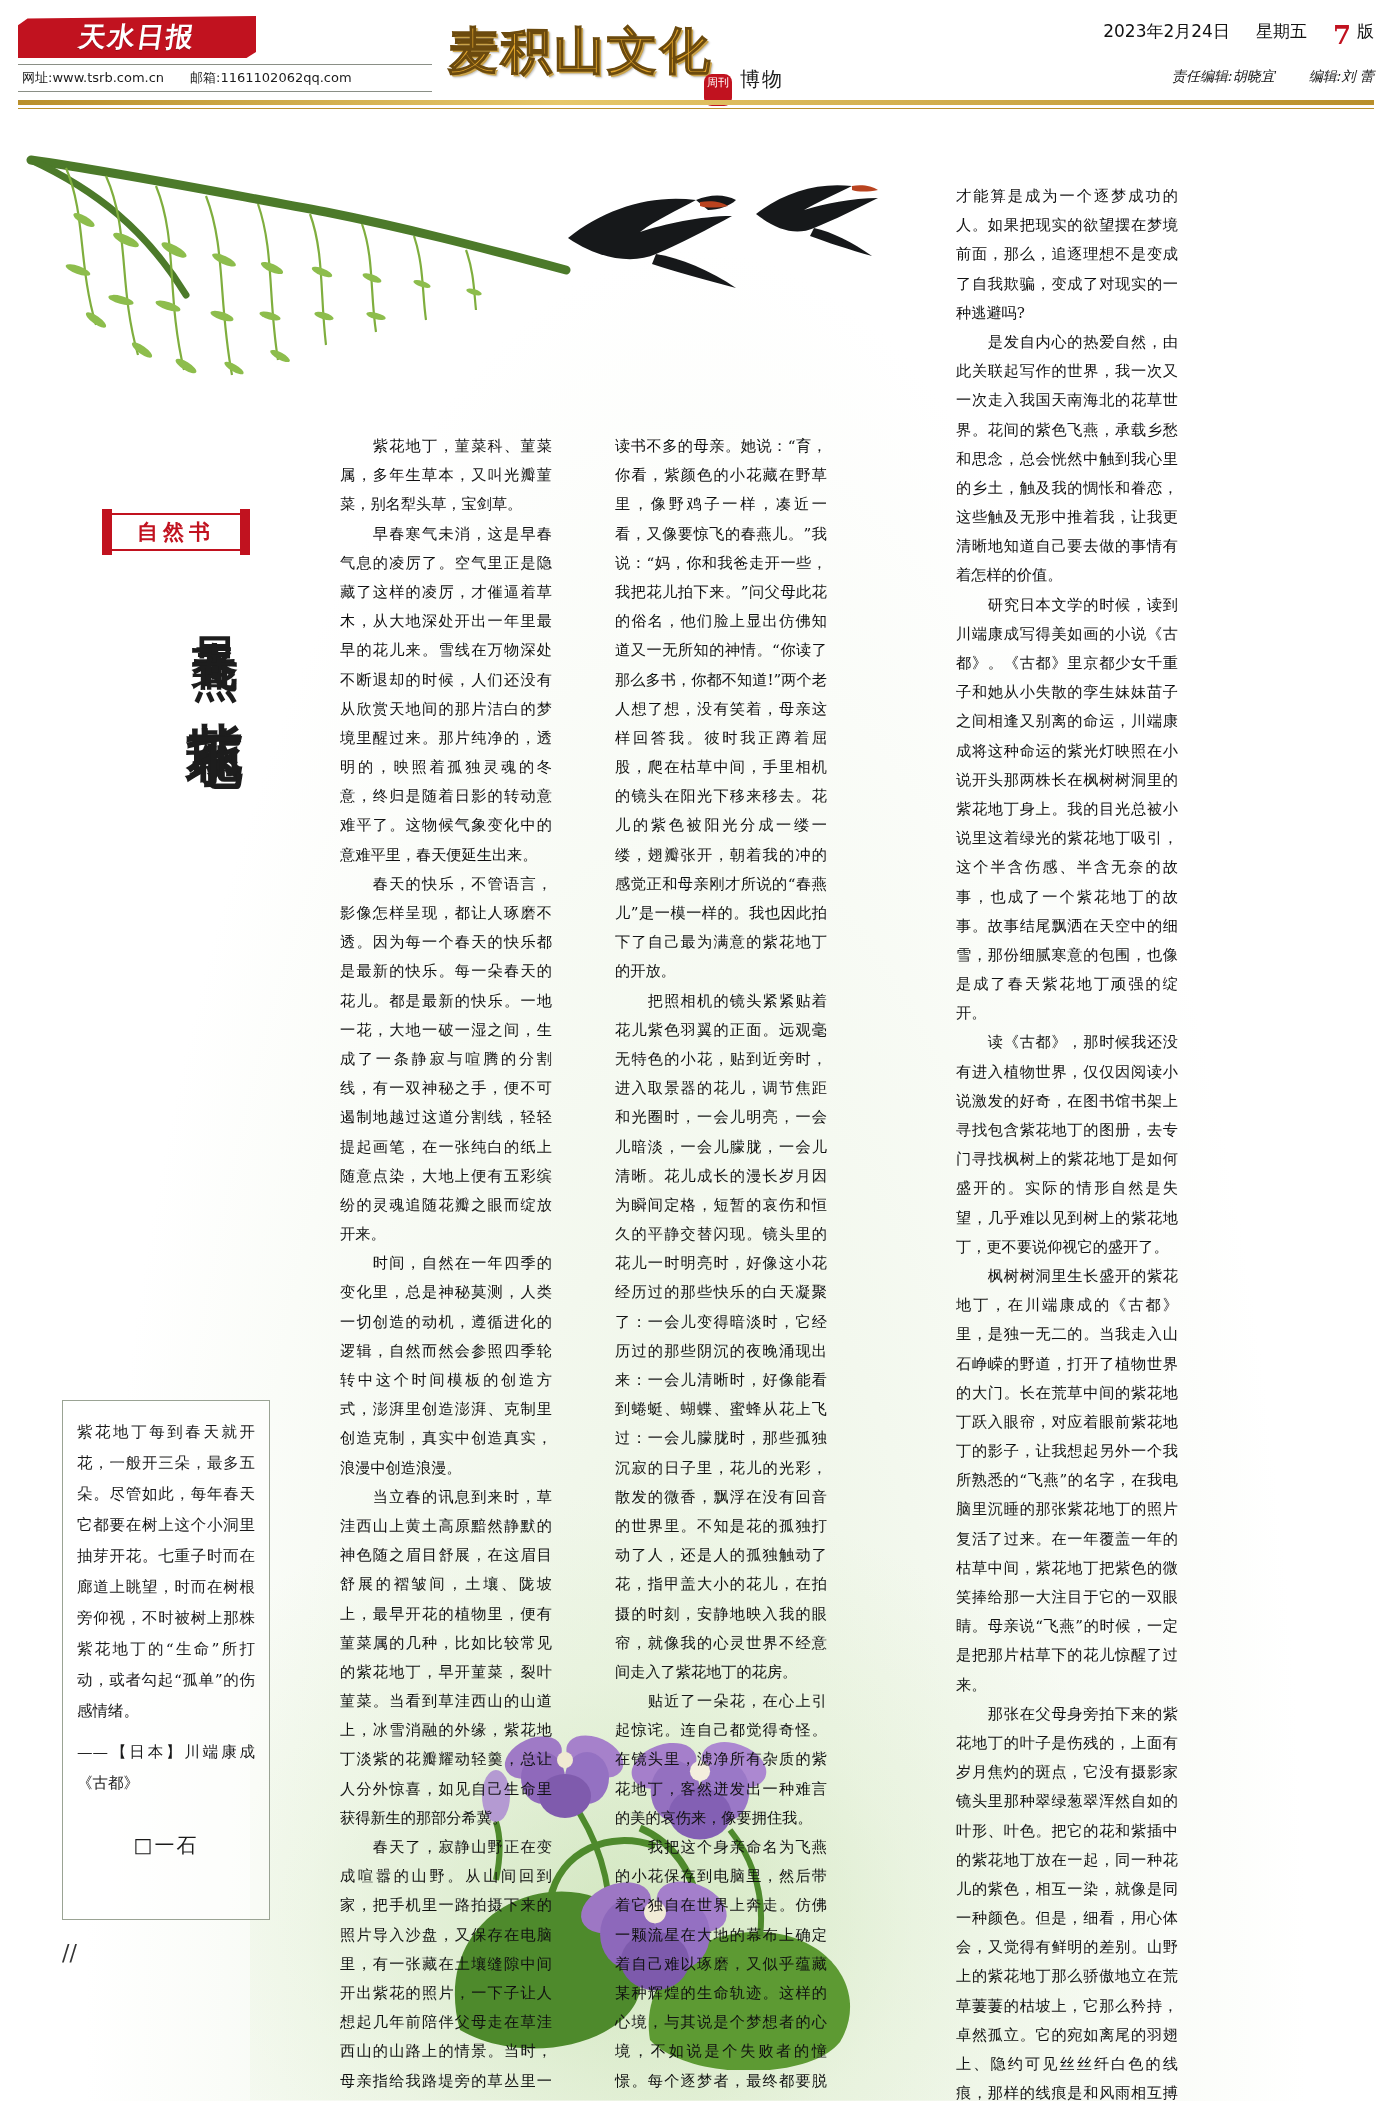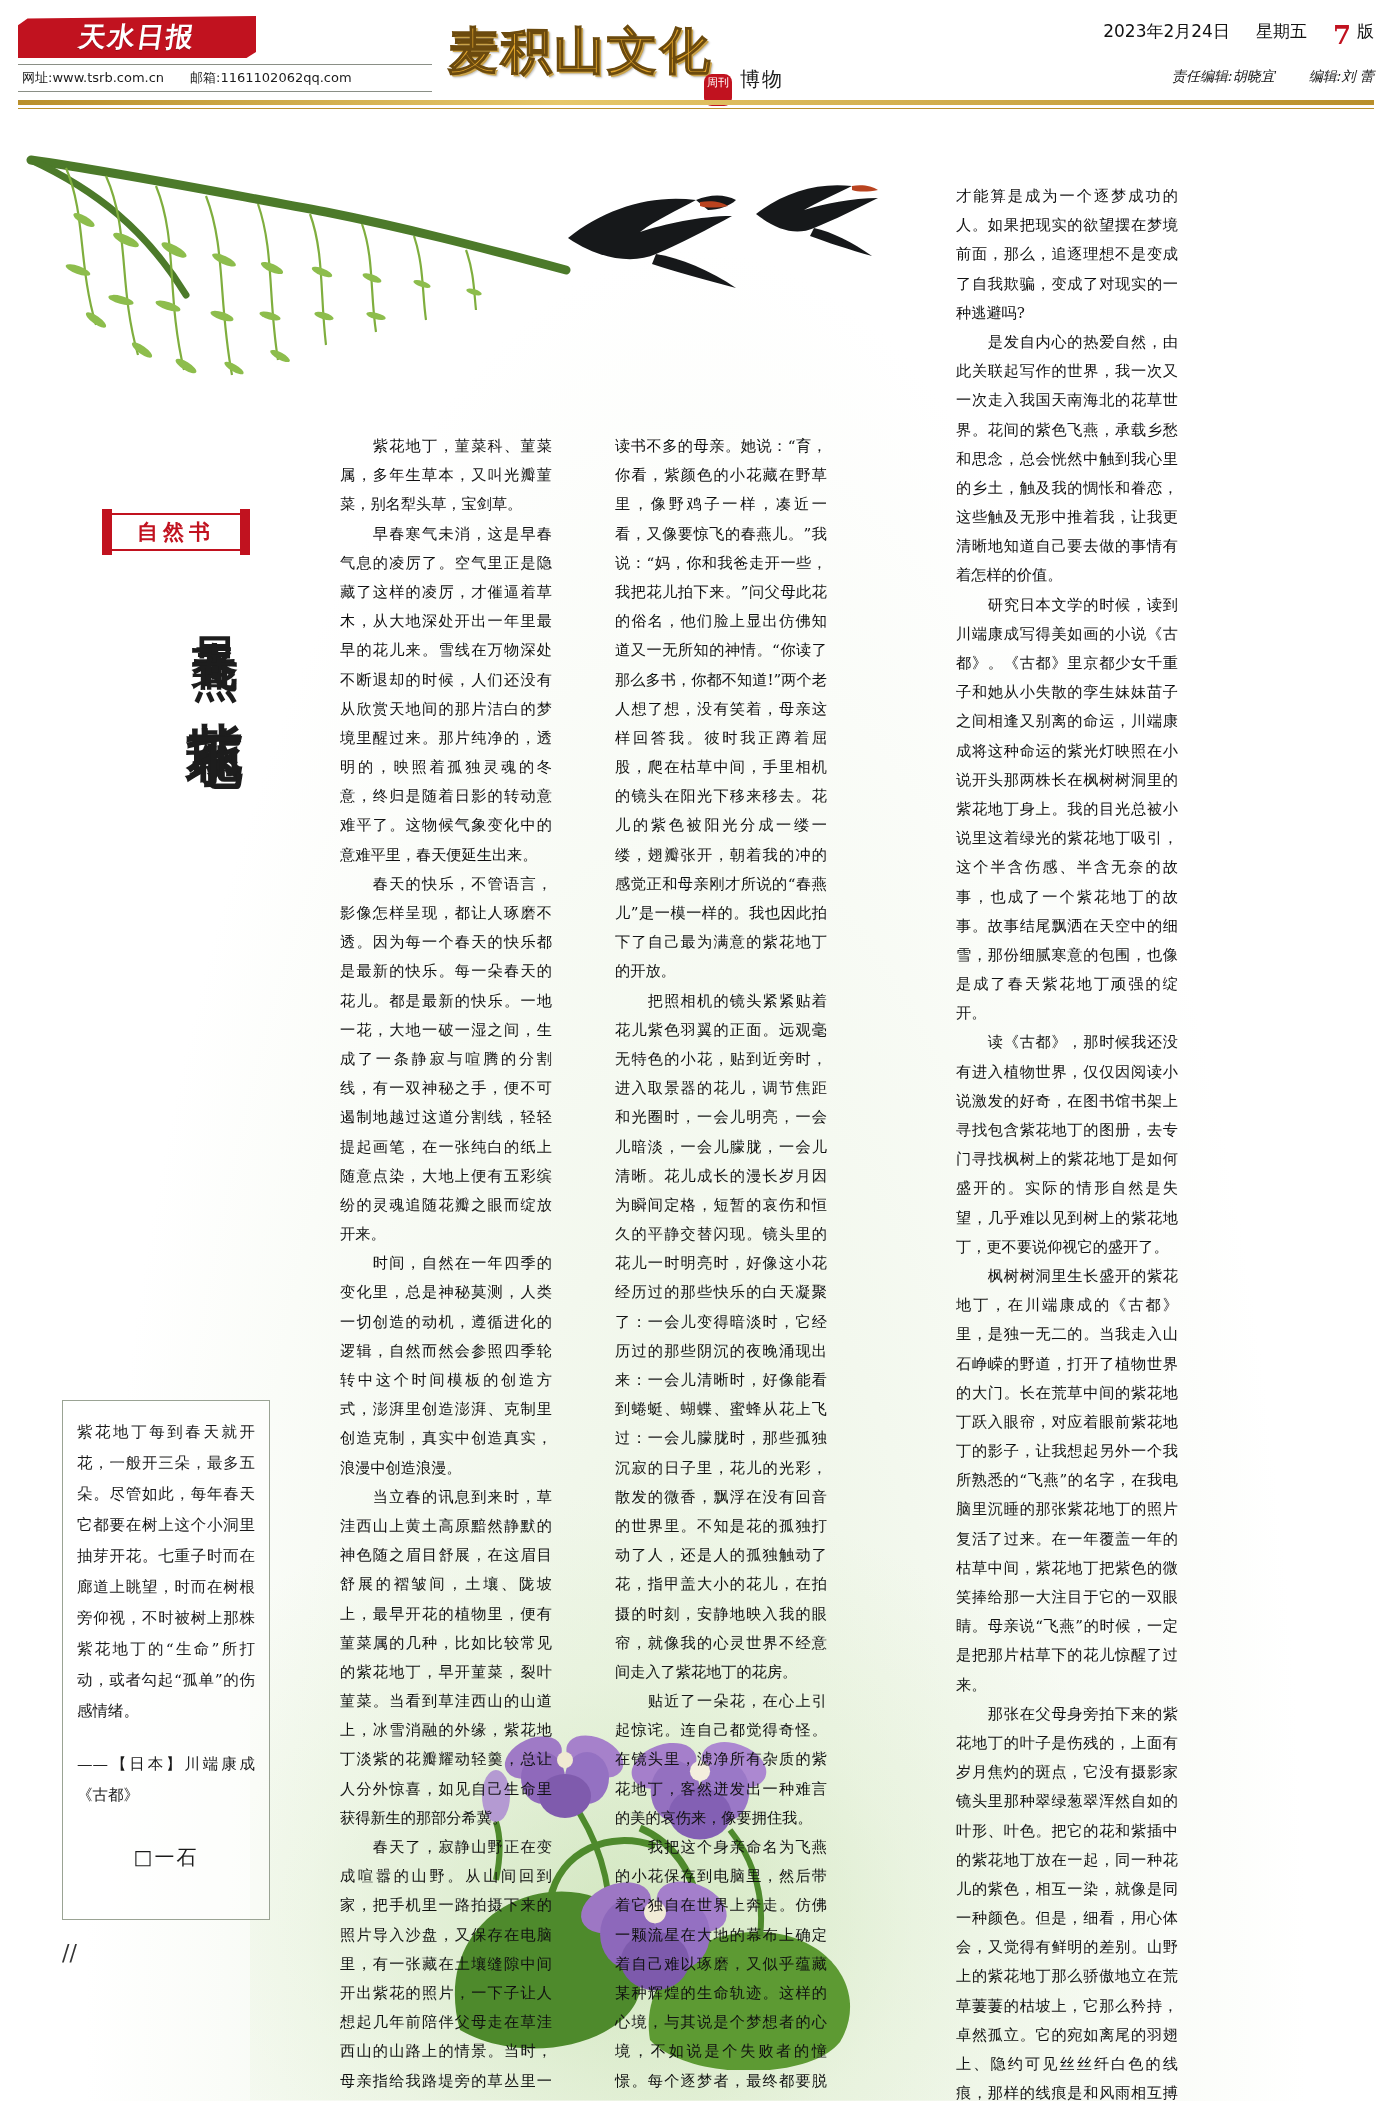--- a/index.html
+++ b/index.html
@@ -113,21 +113,21 @@
     font-size:46px;line-height:1.22;letter-spacing:6px;
   }
   .headline .sub{font-size:56px;}
   .pullquote{
     position:absolute;left:62px;top:1400px;width:208px;height:520px;
     border:1px solid #9aa394;background:rgba(255,255,255,.55);
     padding:16px 14px 10px 14px;box-sizing:border-box;
     font-family:"DejaVu Serif","Liberation Serif",serif;
     font-size:15.5px;line-height:2.0;color:#1a1a1a;text-align:justify;
   }
-  .pullquote .src{display:block;margin-top:22px;}
+  .pullquote .src{display:block;margin-top:10px;}
   .pullquote .sign{
     display:block;margin-top:26px;text-align:center;font-size:20px;letter-spacing:2px;
   }
   .slashes{
     position:absolute;left:62px;top:1940px;font-size:22px;color:#333;
     font-family:"DejaVu Serif","Liberation Serif",serif;
   }
   
   .col{
     position:absolute;top:432px;width:212px;

